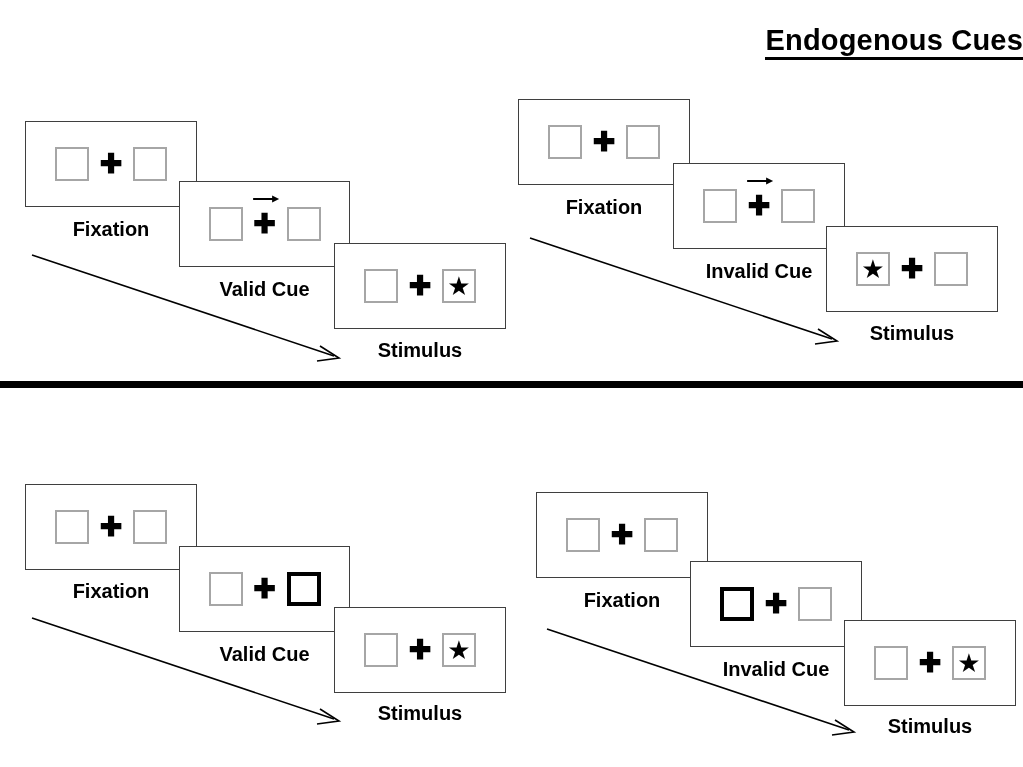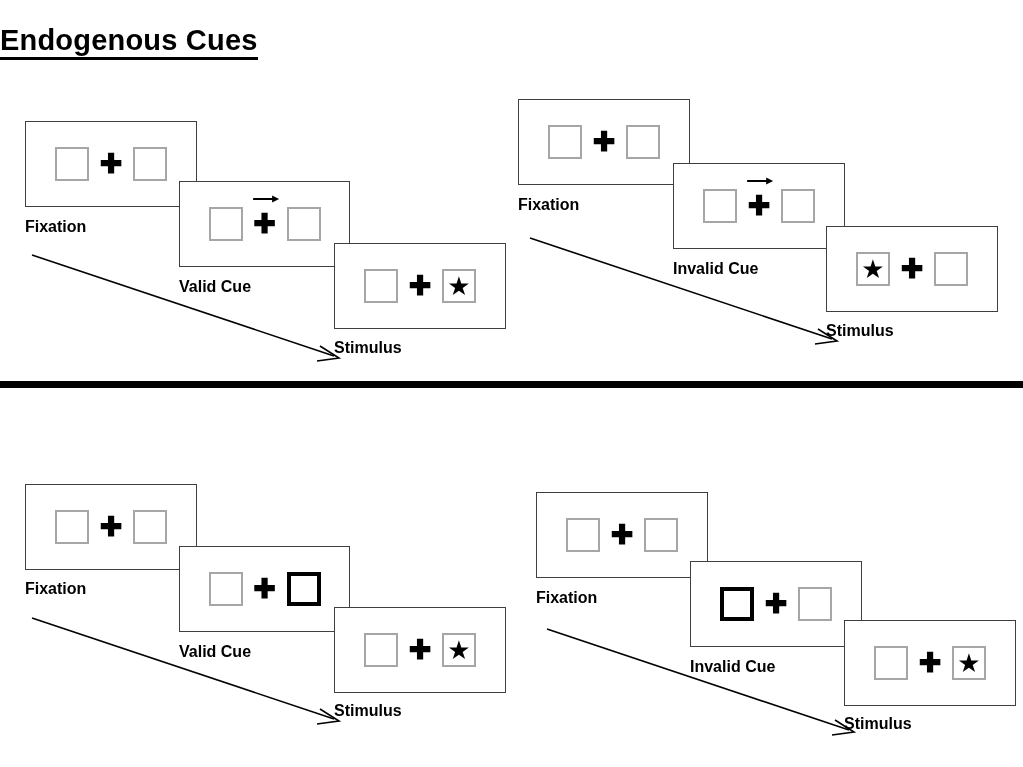--- a/index.html
+++ b/index.html
@@ -15,21 +15,21 @@
     font-family: "Liberation Sans", sans-serif;
     color: #000000;
   }
 
   .stage { position: absolute; left: 0; top: 0; width: 1023px; height: 767px; }
 
   
   .section-title {
     position: absolute;
     width: 100%;
-    text-align: left;
+    text-align: right;
     font-size: 29px;
     font-weight: bold;
     letter-spacing: 0.2px;
   }
   .section-title span {
     border-bottom: 3px solid #000;
     padding-bottom: 1px;
   }
   #title-endogenous { top: 24px; }
   #title-exogenous  { top: 418px; }
@@ -98,23 +98,24 @@
     top: -17px;
     left: 50%;
     transform: translateX(-46%);
     width: 28px;
     height: 11px;
   }
 
   
   .panel-label {
     position: absolute;
-    font-size: 16px;
+    font-size: 20px;
     font-weight: bold;
     white-space: nowrap;
+    text-align: center;
   }
 
   
   .timeline-arrow {
     position: absolute;
     overflow: visible;
   }
 </style>
 </head>
 <body>

